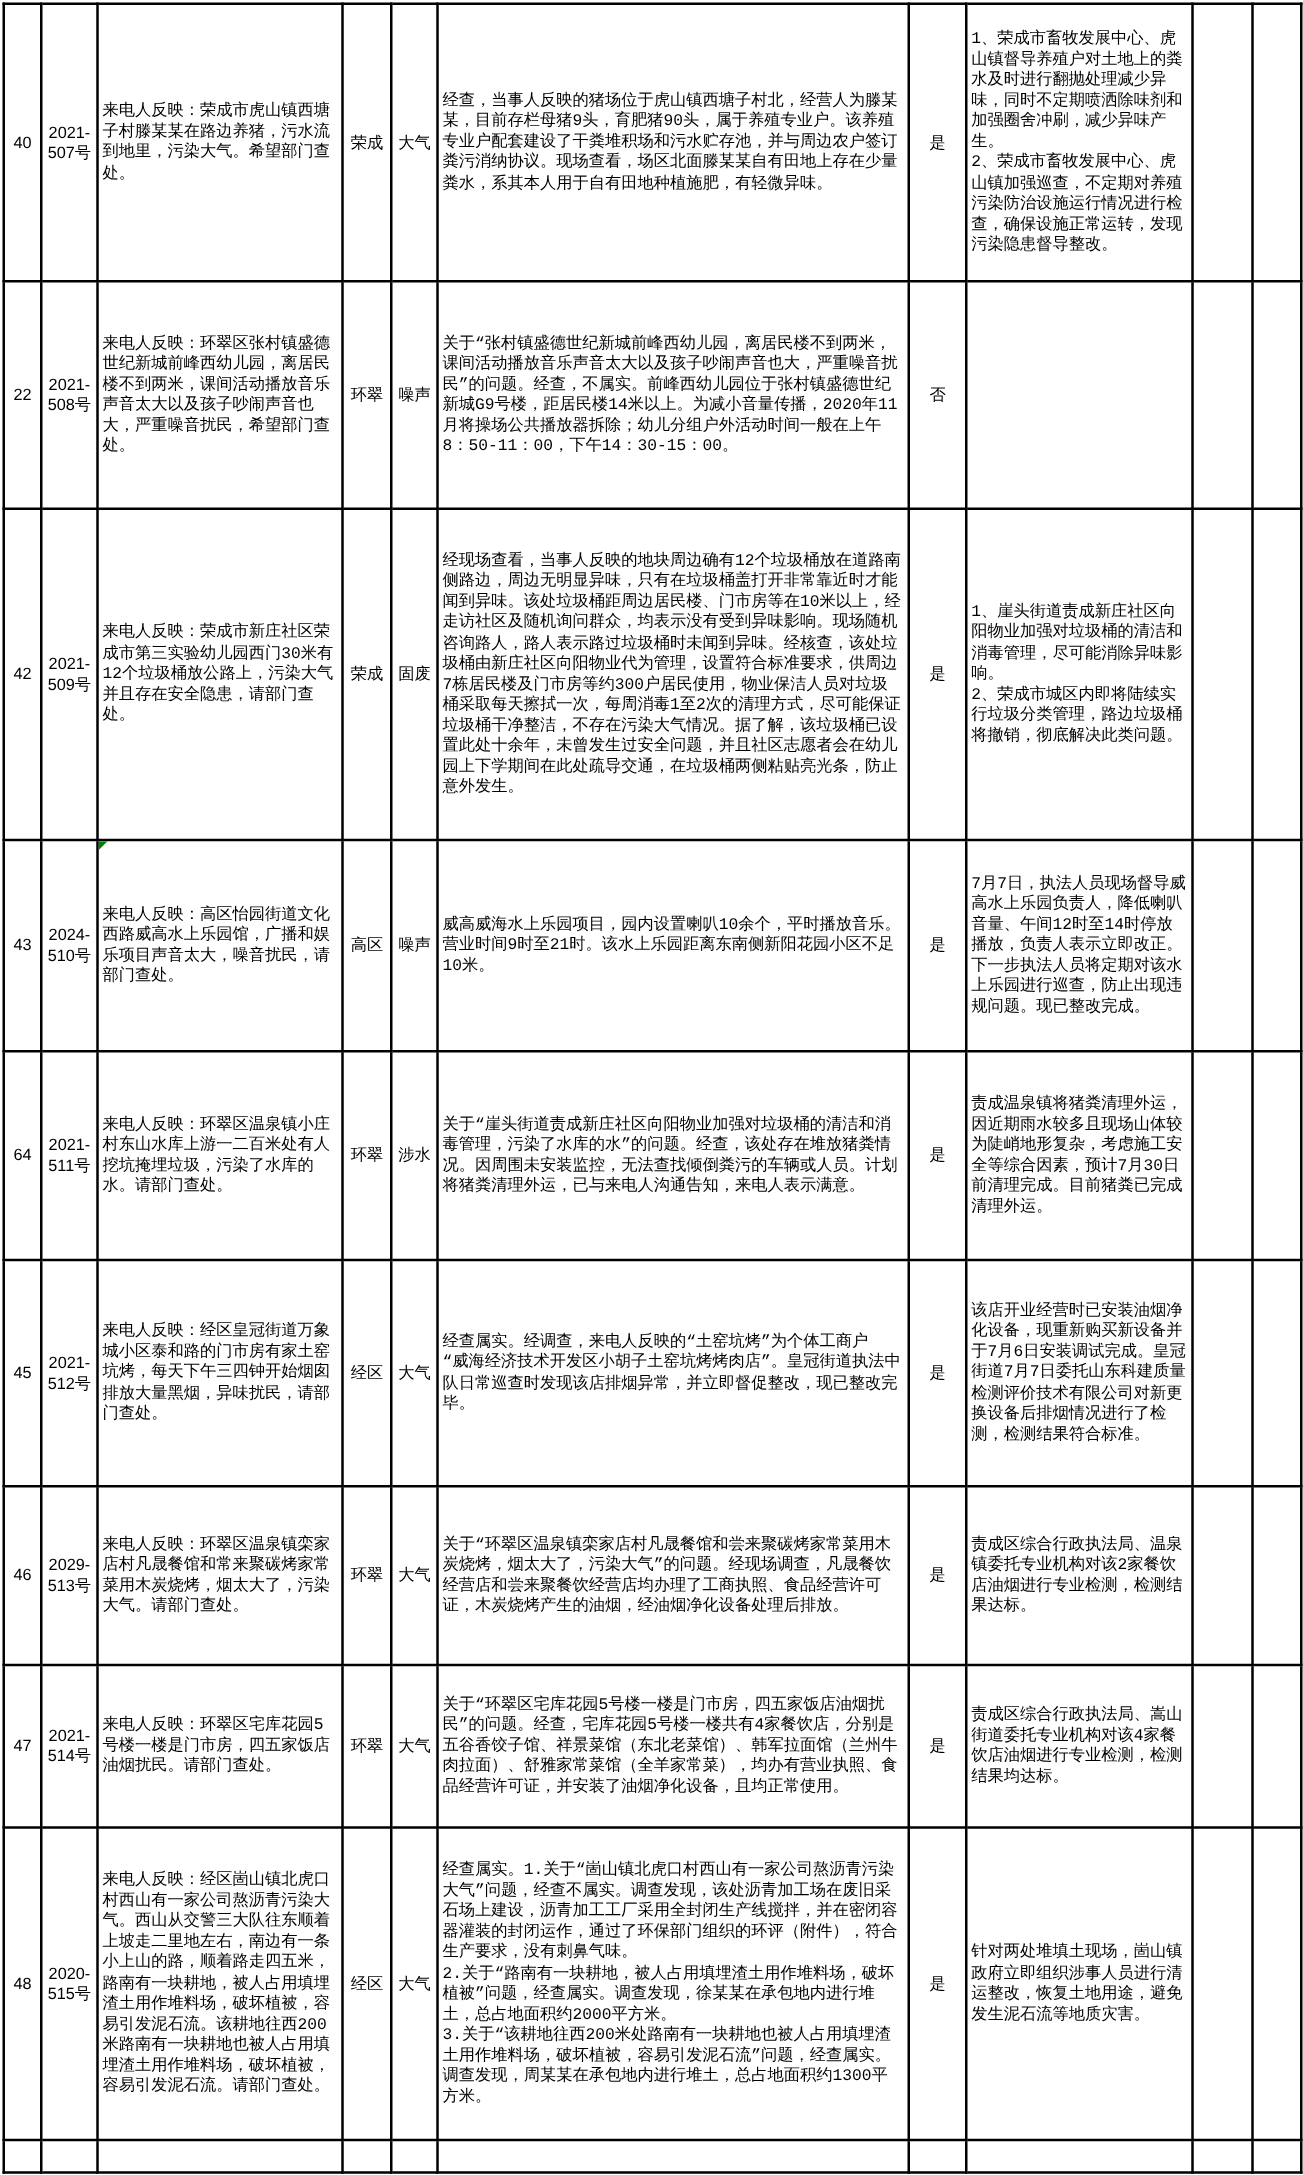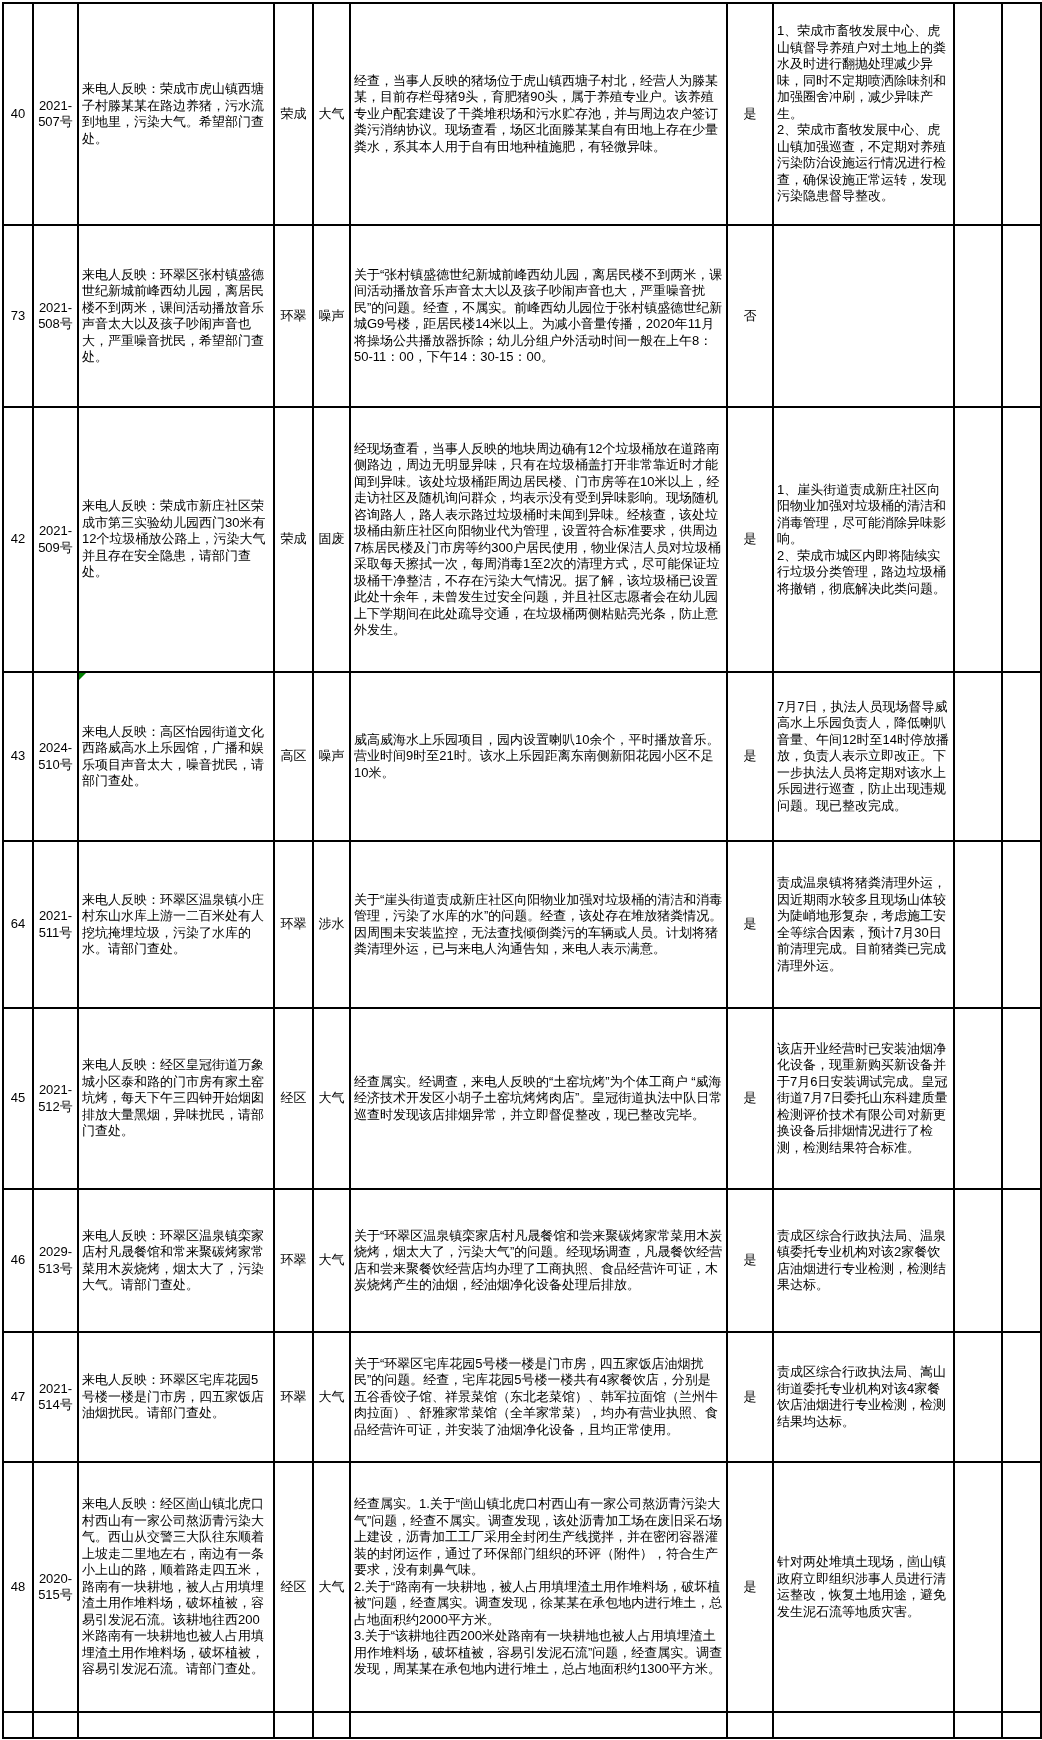--- a/index.html
+++ b/index.html
@@ -4,21 +4,21 @@
 <style>
   html,body{margin:0;padding:0;background:#ffffff;}
   body{width:1042px;height:1740px;overflow:hidden;position:relative;
        font-family:"Liberation Sans","DejaVu Sans",sans-serif;color:#000;}
   table.sheet{position:absolute;left:2px;top:2px;width:1038px;
               border-collapse:collapse;table-layout:fixed;background:#fff;}
   td{border:2px solid #000;vertical-align:middle;overflow:hidden;
      font-size:13px;line-height:16.5px;padding:1px 3px;
      white-space:pre-wrap;word-break:break-word;position:relative;}
   td.c-mid{text-align:center;padding:1px 1px;}
-  td.c-text{text-align:left;}
+  td.c-text{text-align:left;font-family:Liberation Mono, monospace;}
   .corner-marker{position:absolute;left:0;top:0;width:0;height:0;
      border-top:7px solid #008000;border-right:7px solid transparent;}
 </style>
 </head>
 <body>
 
 <table class="sheet">
   <colgroup>
     <col style="width:30px">
       <col style="width:45px">
@@ -39,21 +39,21 @@
         <td class="c-mid">荣成</td>
         <td class="c-mid">大气</td>
         <td class="c-text">经查，当事人反映的猪场位于虎山镇西塘子村北，经营人为滕某某，目前存栏母猪9头，育肥猪90头，属于养殖专业户。该养殖专业户配套建设了干粪堆积场和污水贮存池，并与周边农户签订粪污消纳协议。现场查看，场区北面滕某某自有田地上存在少量粪水，系其本人用于自有田地种植施肥，有轻微异味。</td>
         <td class="c-mid">是</td>
         <td class="c-text">1、荣成市畜牧发展中心、虎山镇督导养殖户对土地上的粪水及时进行翻抛处理减少异味，同时不定期喷洒除味剂和加强圈舍冲刷，减少异味产生。
 2、荣成市畜牧发展中心、虎山镇加强巡查，不定期对养殖污染防治设施运行情况进行检查，确保设施正常运转，发现污染隐患督导整改。</td>
         <td class="c-mid"></td>
         <td class="c-mid"></td>
       </tr>
       <tr style="height: 182px;">
-        <td class="c-mid">73</td>
+        <td class="c-mid">22</td>
         <td class="c-mid">2021-508号</td>
         <td class="c-text">来电人反映：环翠区张村镇盛德世纪新城前峰西幼儿园，离居民楼不到两米，课间活动播放音乐声音太大以及孩子吵闹声音也大，严重噪音扰民，希望部门查处。</td>
         <td class="c-mid">环翠</td>
         <td class="c-mid">噪声</td>
         <td class="c-text">关于“张村镇盛德世纪新城前峰西幼儿园，离居民楼不到两米，课间活动播放音乐声音太大以及孩子吵闹声音也大，严重噪音扰民”的问题。经查，不属实。前峰西幼儿园位于张村镇盛德世纪新城G9号楼，距居民楼14米以上。为减小音量传播，2020年11月将操场公共播放器拆除；幼儿分组户外活动时间一般在上午8：50-11：00，下午14：30-15：00。</td>
         <td class="c-mid">否</td>
         <td class="c-text"></td>
         <td class="c-mid"></td>
         <td class="c-mid"></td>
       </tr>

